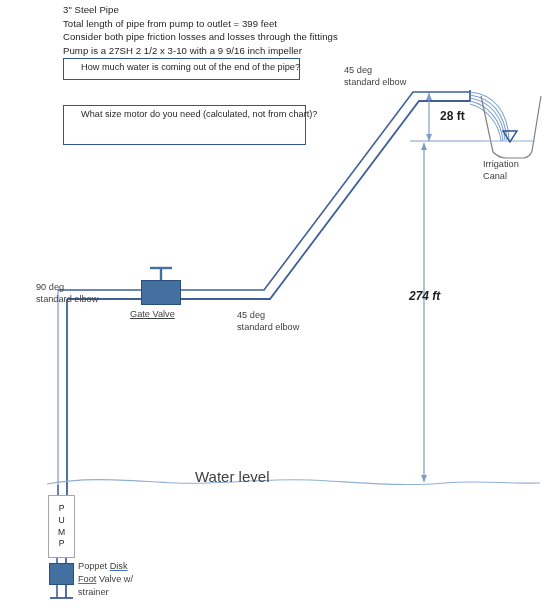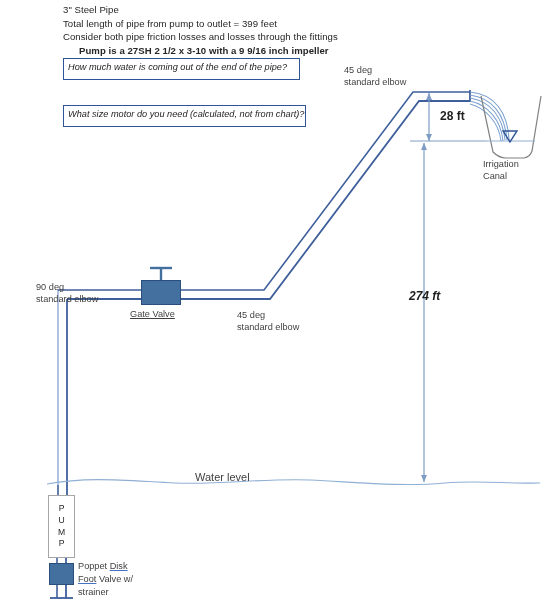--- a/index.html
+++ b/index.html
@@ -6,41 +6,41 @@
   body{
     width:552px;height:614px;position:relative;overflow:hidden;
     font-family:"Liberation Sans","DejaVu Sans",sans-serif;
     color:#262626;
   }
   #canvas{position:absolute;inset:0;width:552px;height:614px;}
   svg.layer{position:absolute;left:0;top:0;width:552px;height:614px;overflow:visible;}
 
   .hdr{position:absolute;left:63px;top:3px;width:330px;line-height:13.6px;}
   .hdr div{font-size:9.6px;white-space:nowrap;letter-spacing:.05px;}
-  .hdr div.b{font-weight:bold;margin-left:16px;}
+  .hdr div.b{font-weight:normal;}
 
   .qbox{
     position:absolute;border:1.2px solid #2f5496;background:#ffffff;
     font-size:9.2px;color:#262626;box-sizing:border-box;
-    padding:3px 4px 0 4px;white-space:nowrap;font-style:italic;
+    padding:3px 4px 0 17px;white-space:nowrap;
   }
   #q1{left:63px;top:58px;width:237px;height:22px;}
-  #q2{left:63px;top:105px;width:243px;height:22px;}
+  #q2{left:63px;top:105px;width:243px;height:40px;}
 
   .lbl{position:absolute;font-size:9.2px;color:#3f3f3f;line-height:12.4px;white-space:nowrap;}
   .lbl.dim{font-size:12px;font-weight:bold;color:#1f1f1f;}
 
   #lbl45top{left:344px;top:64px;}
   #lbl90{left:36px;top:256px;margin-top:25px;}
   #lblgate{left:130px;top:308px;text-decoration:underline;}
   #lbl45mid{left:237px;top:309px;}
   #lblcanal{left:483px;top:158px;}
   #lbl28{left:440px;top:110px;}
   #lbl274{left:409px;top:290px;font-style:italic;}
-  #lblwater{left:195px;top:471px;font-size:11px;text-align:center;}
+  #lblwater{left:195px;top:471px;font-size:15px;text-align:center;}
   #lblpoppet{left:78px;top:560px;line-height:13px;}
 
   .pumpbox{
     position:absolute;left:48px;top:495px;width:27px;height:63px;
     border:1px solid #a6a6a6;background:#ffffff;box-sizing:border-box;
     display:flex;flex-direction:column;align-items:center;justify-content:center;
   }
   .pumpbox span{font-size:8.6px;line-height:11.6px;color:#262626;}
 
   .valvebody{

